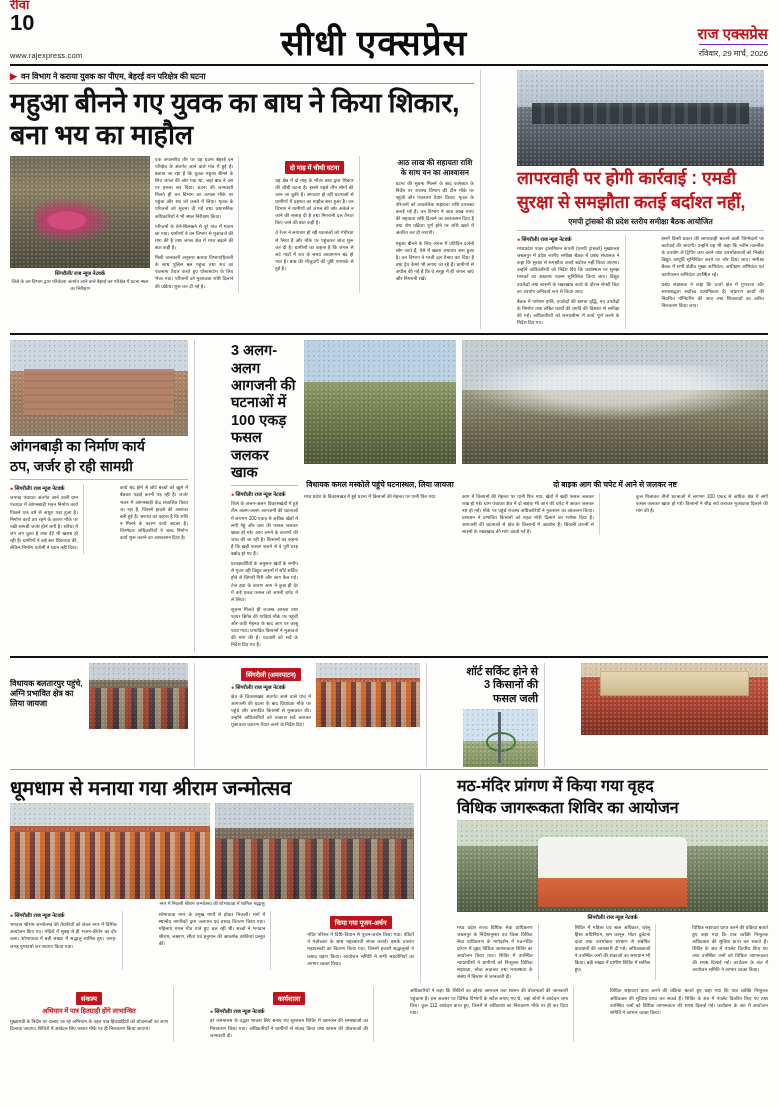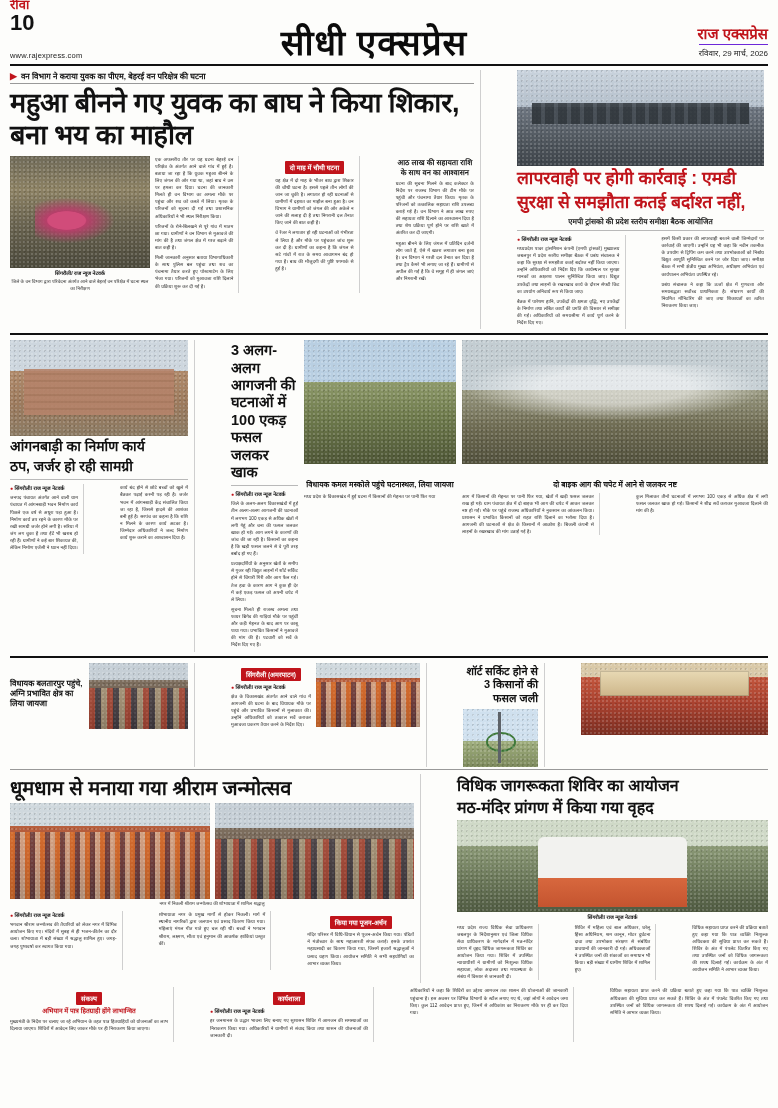--- a/index.html
+++ b/index.html
@@ -403,22 +403,22 @@
           <p class="body-text">शोभायात्रा नगर के प्रमुख मार्गों से होकर निकली। मार्ग में स्थानीय नागरिकों द्वारा जलपान एवं प्रसाद वितरण किया गया। महिलाएं मंगल गीत गाते हुए चल रही थीं। बच्चों ने भगवान श्रीराम, लक्ष्मण, सीता एवं हनुमान की आकर्षक झांकियां प्रस्तुत कीं।</p>
         </div>
         <div class="c vline">
           <div class="centerbox"><span class="boxhead">किया गया पूजन-अर्चन</span></div>
           <p class="body-text" style="margin-top:2px;">मंदिर परिसर में विधि-विधान से पूजन-अर्चन किया गया। पंडितों ने मंत्रोच्चार के साथ महाआरती संपन्न कराई। इसके उपरांत महाप्रसादी का वितरण किया गया, जिसमें हजारों श्रद्धालुओं ने प्रसाद ग्रहण किया। आयोजन समिति ने सभी सहयोगियों का आभार व्यक्त किया।</p>
         </div>
       </div>
     </div>
 
     <div class="sec4-right vline">
+      <h2 class="head2" style="font-size:16px;">मठ-मंदिर प्रांगण में किया गया वृहद</h2>
       <h2 class="head2" style="font-size:16px;">विधिक जागरूकता शिविर का आयोजन</h2>
-      <h2 class="head2" style="font-size:16px;">मठ-मंदिर प्रांगण में किया गया वृहद</h2>
       <div class="photo ph-leader" style="height:92px;">
         <div class="ph-grain"></div>
       </div>
       <div class="caption">
         <span class="byline">सिंगरौली/ राज न्यूज नेटवर्क</span>
       </div>
       <div style="display:flex; gap:5px; margin-top:2px;">
         <p class="body-text" style="flex:1;">मध्य प्रदेश राज्य विधिक सेवा प्राधिकरण जबलपुर के निर्देशानुसार एवं जिला विधिक सेवा प्राधिकरण के मार्गदर्शन में मठ-मंदिर प्रांगण में वृहद विधिक जागरूकता शिविर का आयोजन किया गया। शिविर में उपस्थित न्यायाधीशों ने ग्रामीणों को निःशुल्क विधिक सहायता, लोक अदालत तथा मध्यस्थता के संबंध में विस्तार से जानकारी दी।</p>
         <p class="body-text vline" style="flex:1;">शिविर में महिला एवं बाल अधिकार, घरेलू हिंसा अधिनियम, श्रम कानून, मोटर दुर्घटना दावा तथा उपभोक्ता संरक्षण से संबंधित प्रावधानों की जानकारी दी गई। अधिवक्ताओं ने उपस्थित जनों की शंकाओं का समाधान भी किया। बड़ी संख्या में ग्रामीण शिविर में शामिल हुए।</p>
         <p class="body-text vline" style="flex:1;">विधिक सहायता प्राप्त करने की प्रक्रिया बताते हुए कहा गया कि पात्र व्यक्ति निःशुल्क अधिवक्ता की सुविधा प्राप्त कर सकते हैं। शिविर के अंत में पंपलेट वितरित किए गए तथा उपस्थित जनों को विधिक जागरूकता की शपथ दिलाई गई। कार्यक्रम के अंत में आयोजन समिति ने आभार व्यक्त किया।</p>

